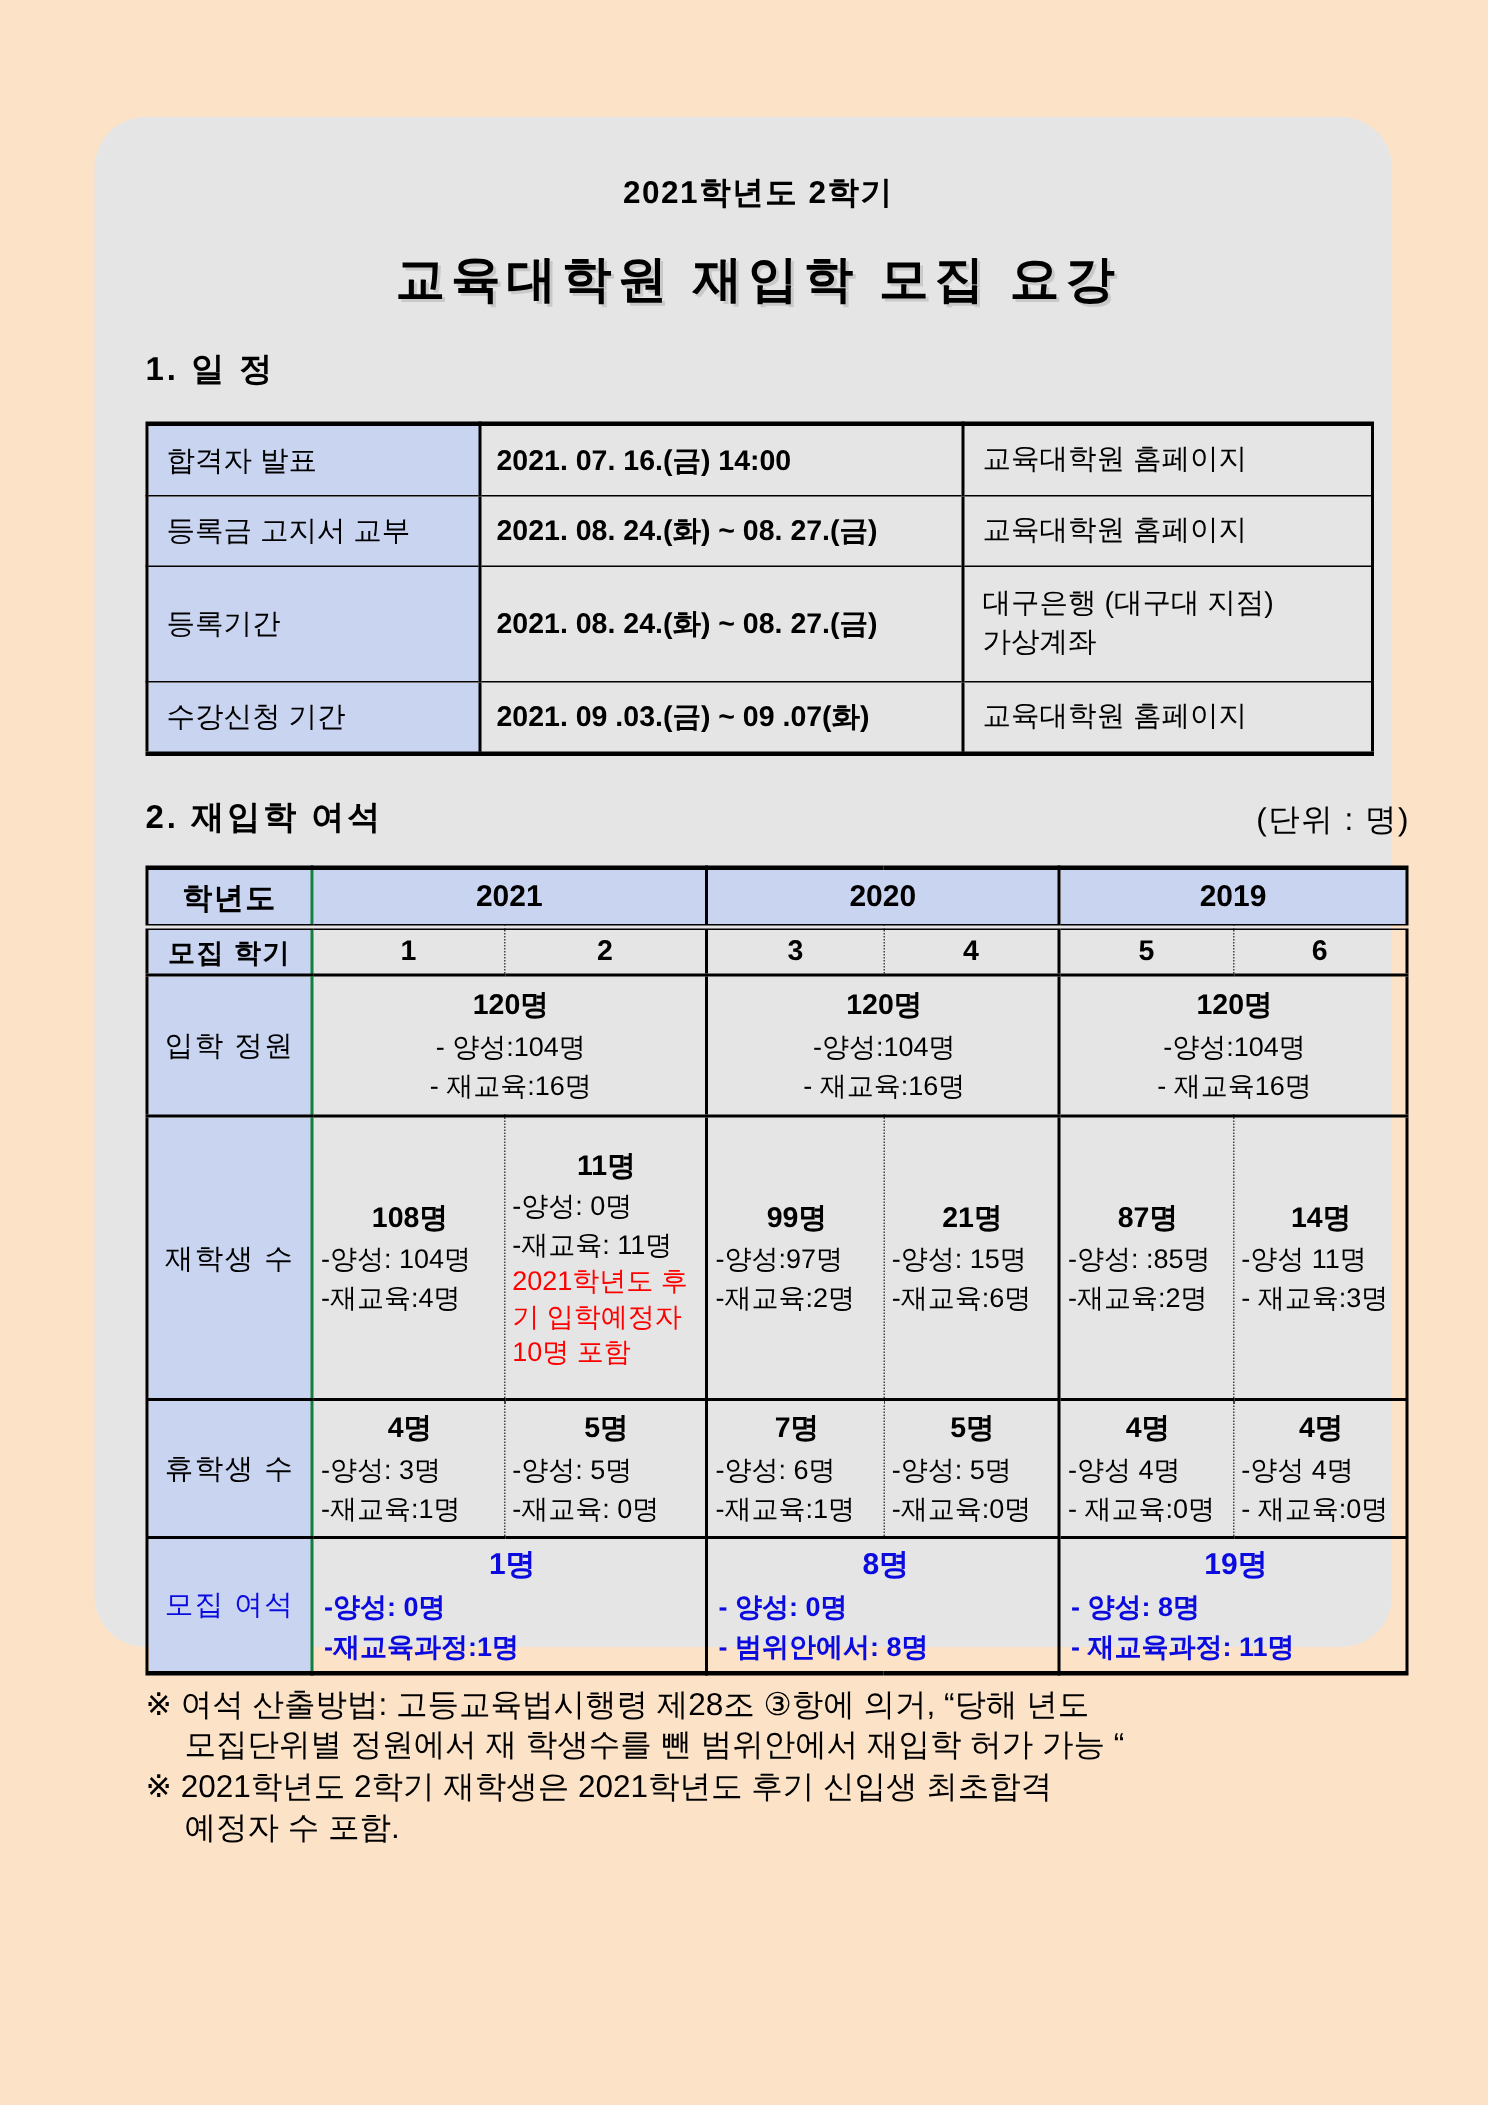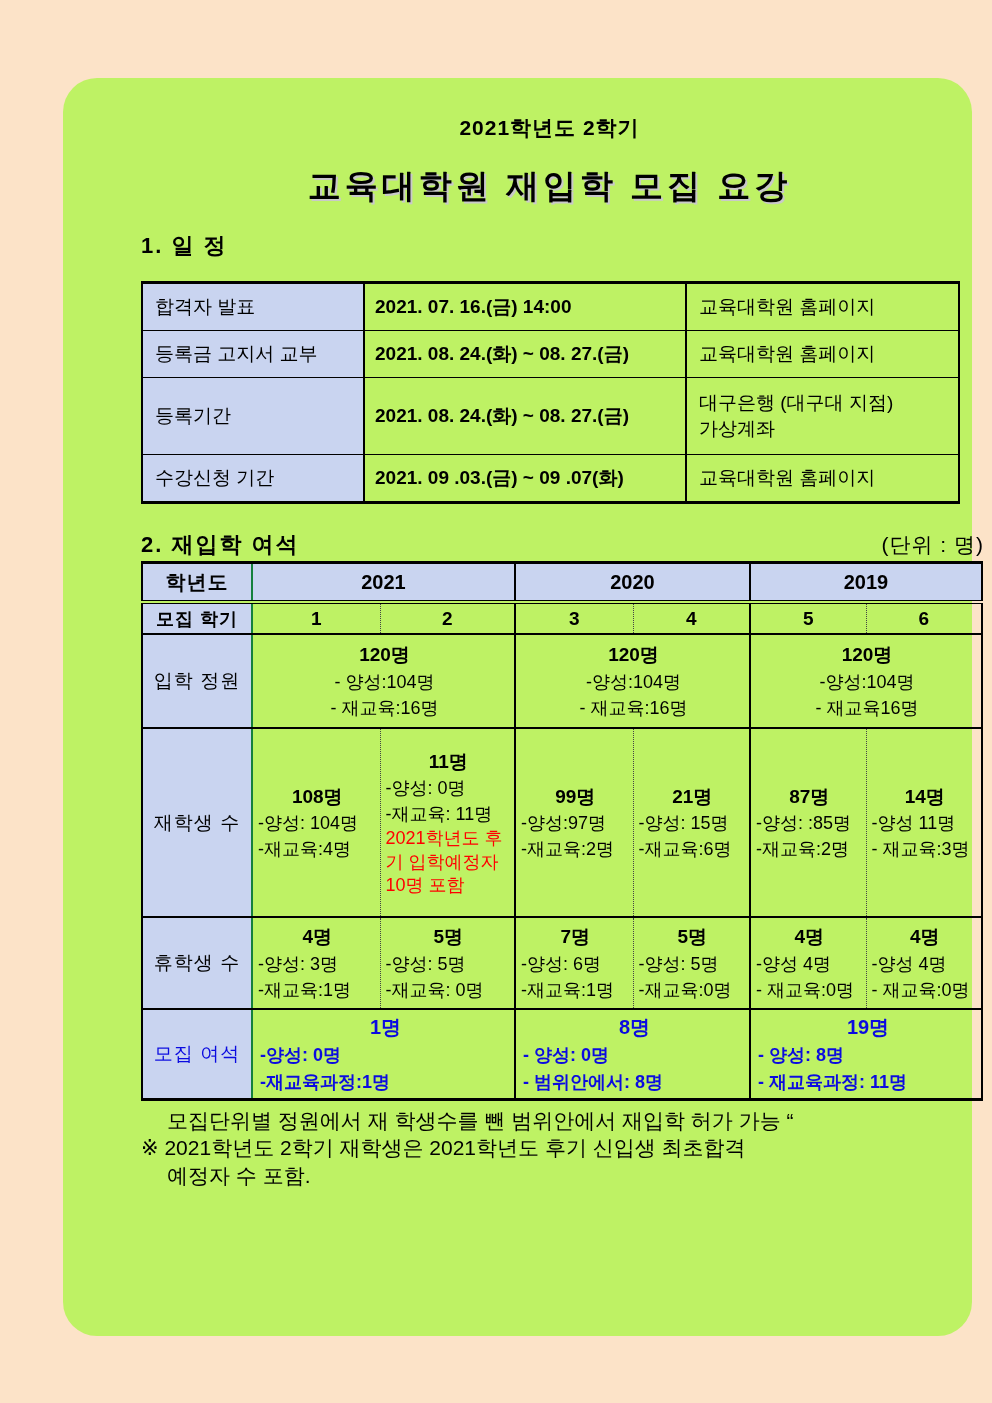--- a/index.html
+++ b/index.html
@@ -5,43 +5,43 @@
   html,body{margin:0;padding:0;}
   body{
     width:992px;height:1403px;
     background:#fce3c8;
     font-family:"Liberation Sans","DejaVu Sans",sans-serif;
     color:#000;
     position:relative;
   }
   .page{
     position:absolute;left:63px;top:78px;
-    width:865px;height:1258px;
-    background:#bef264;border-radius:34px;padding-left:44px;
+    width:865px;height:1020px;
+    background:#e5e5e5;border-radius:34px;
   }
   .content{padding:36px 0 0 34px;}
 
   .subtitle{
     width:817px;text-align:center;
     font-size:21px;font-weight:bold;letter-spacing:1px;
   }
   .main-title{
     width:817px;text-align:center;
     margin-top:22px;
     font-size:33px;font-weight:bold;letter-spacing:4px;
     text-shadow:2px 2px 0 #c9c9c9;
   }
   .sec-heading{
     margin-top:22px;
     font-size:22px;font-weight:bold;letter-spacing:2px;
   }
   .sec2-row{
     margin-top:26px;width:843px;
-    display:flex;justify-content:space-between;align-items:center;
-    margin-bottom:1px;
+    display:flex;justify-content:space-between;align-items:flex-end;
+    margin-bottom:17px;
   }
   .unit-label{font-size:21px;letter-spacing:1px;}
 
   table{border-collapse:collapse;table-layout:fixed;}
   td,th{overflow:hidden;}
 
   
   .t1{width:817px;margin-top:20px;border:2px solid #000;border-top:3px solid #000;border-bottom:3px solid #000;}
   .t1 th{
     background:#c9d4f0;height:40px;
@@ -311,19 +311,20 @@
             <div class="tot">19명</div>
             <div class="cline">- 양성: 8명</div>
             <div class="cline">- 재교육과정: 11명</div>
           </div>
         </td>
       </tr>
     </tbody>
       </table>
 
     <div class="notes">
+      <div class="note-l1">※ 여석 산출방법: 고등교육법시행령 제28조 ③항에 의거, “당해 년도</div>
       <div class="note-l2">모집단위별 정원에서 재 학생수를 뺀 범위안에서 재입학 허가 가능 “</div>
       <div class="note-l1">※ 2021학년도 2학기 재학생은 2021학년도 후기 신입생 최초합격</div>
       <div class="note-l2">예정자 수 포함.</div>
     </div>
 
   </div>
 </div>
 
 </body></html>

